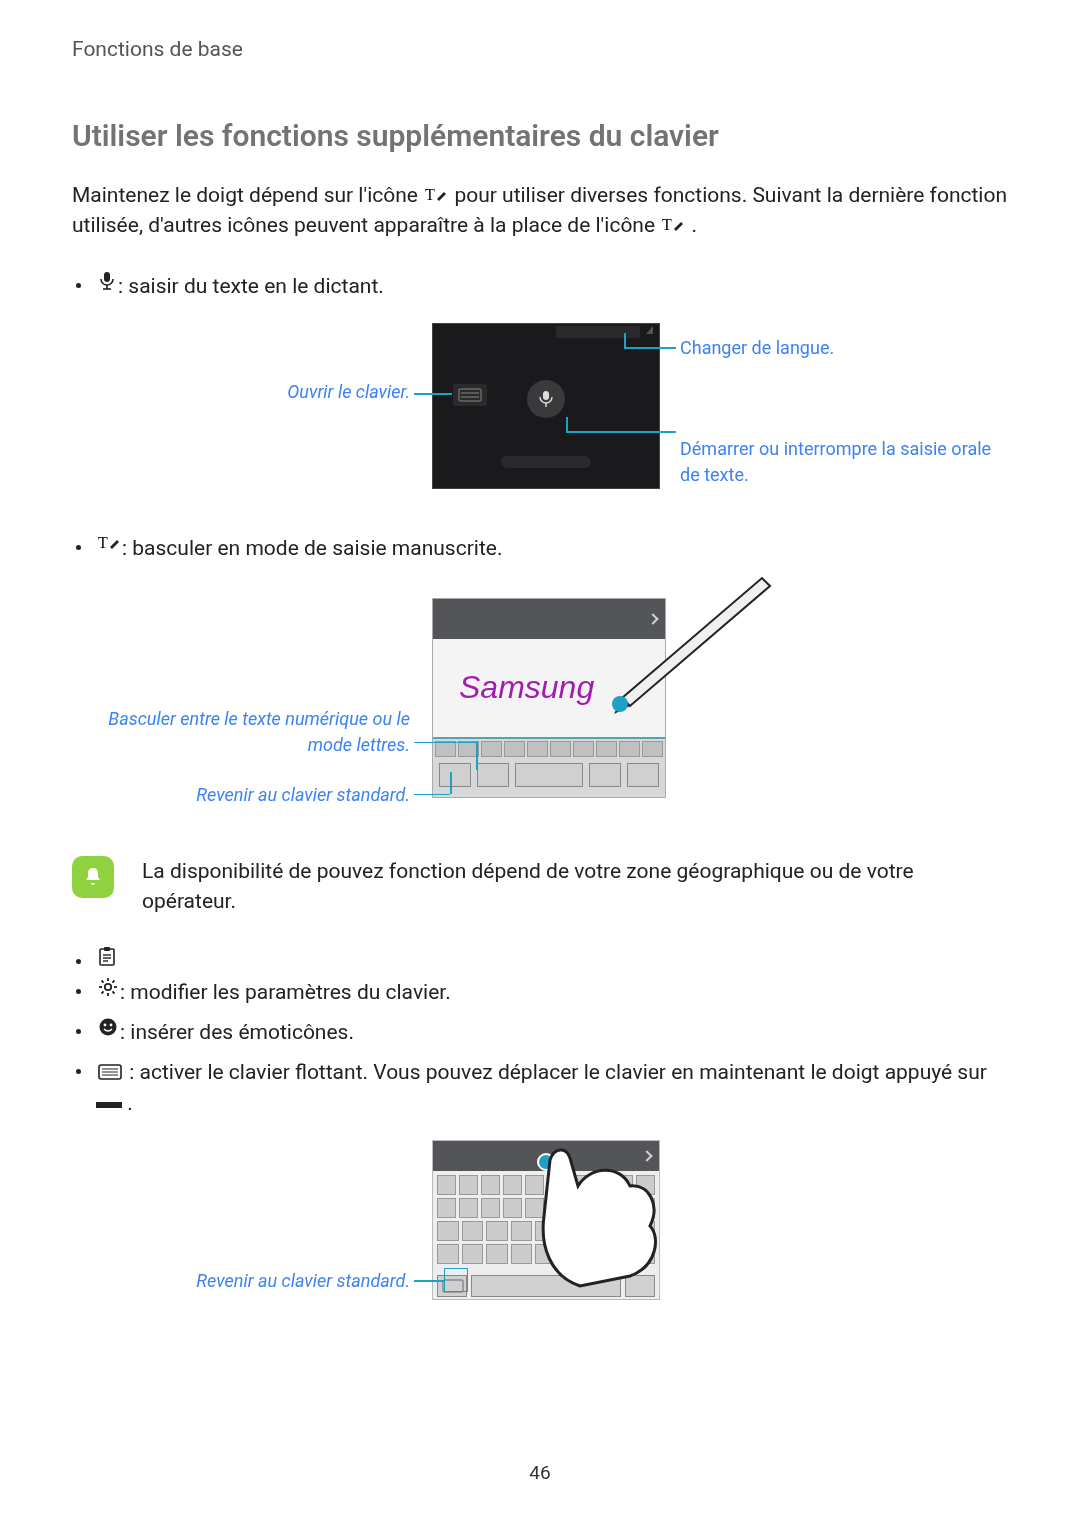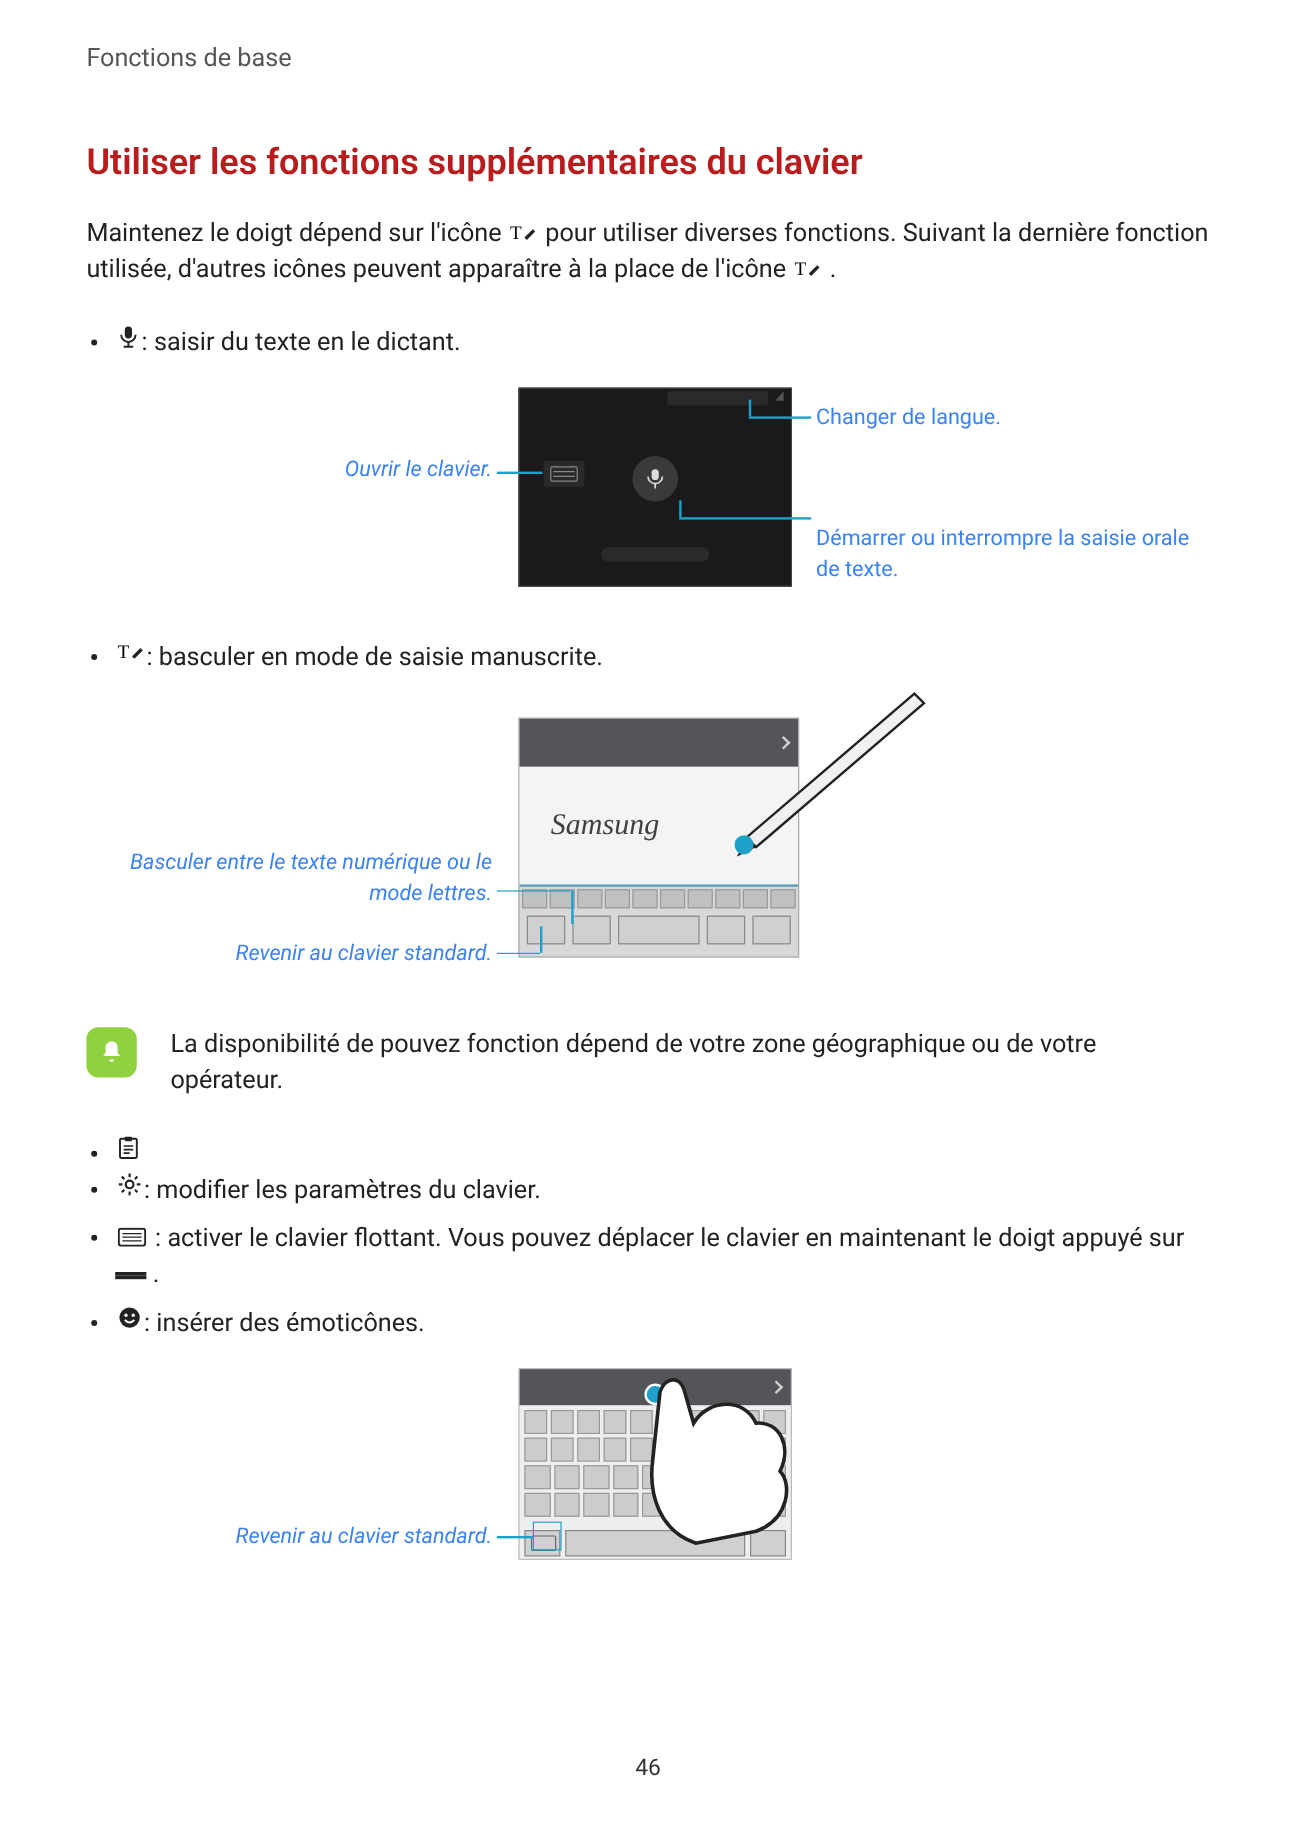--- a/index.html
+++ b/index.html
@@ -15,21 +15,21 @@
   }
   .header {
     padding: 34px 72px 0 72px;
     color: #555;
     font-size: 21px;
   }
   .content {
     padding: 50px 72px 0 72px;
   }
   .h2 {
-    color: #b91c1c;
+    color: #737373;
     font-size: 30px;
     font-weight: 600;
     margin-bottom: 22px;
   }
   .para {
     margin-bottom: 10px;
   }
   .bullet-list { list-style: none; margin-top: 30px; }
   .bullet-list li {
     display: flex;
@@ -134,23 +134,23 @@
   }
   .figure2-screen .writing-area {
     height: 100px;
     background: #f4f4f4;
     border-bottom: 2px solid #5aa0b0;
     position: relative;
     display: flex; align-items: center;
     padding-left: 26px;
   }
   .samsung-text {
-    font-family: Liberation Serif, serif;
-    font-size: 25px;
-    color: #404040;
+    font-family: Liberation Sans, sans-serif;
+    font-size: 32px;
+    color: #a21caf;
     font-style: italic;
   }
   .figure2-screen .toolbar2 {
     height: 20px;
     display: flex;
     gap: 2px;
     padding: 2px;
   }
   .figure2-screen .toolbar2 .cell {
     flex: 1;
@@ -436,46 +436,46 @@
               <line x1="14.4" y1="14.4" x2="16.5" y2="16.5"></line>
               <line x1="3.5" y1="16.5" x2="5.6" y2="14.4"></line>
               <line x1="14.4" y1="5.6" x2="16.5" y2="3.5"></line>
             </g>
           </svg>
       </span>
       <span> : modifier les paramètres du clavier.</span>
     </li>
     <li>
       <span class="bullet-dot"></span>
+      <span class="inline-icon">
+        <svg width="20" height="20" viewBox="0 0 20 20">
+            <circle cx="10" cy="10" r="8.5" fill="#222"></circle>
+            <circle cx="7" cy="8" r="1.4" fill="#fff"></circle>
+            <circle cx="13" cy="8" r="1.4" fill="#fff"></circle>
+            <path d="M6 12 q4 4 8 0" stroke="#fff" stroke-width="1.6" fill="none"></path>
+          </svg>
+      </span>
+      <span> : insérer des émoticônes.</span>
+    </li>
+    <li>
+      <span class="bullet-dot"></span>
       <div>
         <span class="inline-icon">
           <svg width="24" height="18" viewBox="0 0 24 18">
               <rect x="1" y="1" width="22" height="14" rx="2" fill="none" stroke="#222" stroke-width="1.6"></rect>
               <line x1="4" y1="5" x2="20" y2="5" stroke="#222"></line>
               <line x1="4" y1="8" x2="20" y2="8" stroke="#222"></line>
               <line x1="4" y1="11" x2="20" y2="11" stroke="#222"></line>
             </svg>
         </span>
         <span> : activer le clavier flottant. Vous pouvez déplacer le clavier en maintenant le doigt appuyé sur </span>
         <span class="dbl-line"></span>
         <span>.</span>
       </div>
     </li>
-    <li>
-      <span class="bullet-dot"></span>
-      <span class="inline-icon">
-        <svg width="20" height="20" viewBox="0 0 20 20">
-            <circle cx="10" cy="10" r="8.5" fill="#222"></circle>
-            <circle cx="7" cy="8" r="1.4" fill="#fff"></circle>
-            <circle cx="13" cy="8" r="1.4" fill="#fff"></circle>
-            <path d="M6 12 q4 4 8 0" stroke="#fff" stroke-width="1.6" fill="none"></path>
-          </svg>
-      </span>
-      <span> : insérer des émoticônes.</span>
-    </li>
   </ul>
 
   <div class="figure3-wrap">
     <div class="figure3-screen">
       <div class="topbar3">
         <span class="chevron-right"></span>
         <div class="drag-handle"></div>
       </div>
       <div class="kbd-rows">
         <div class="kbd-row">

